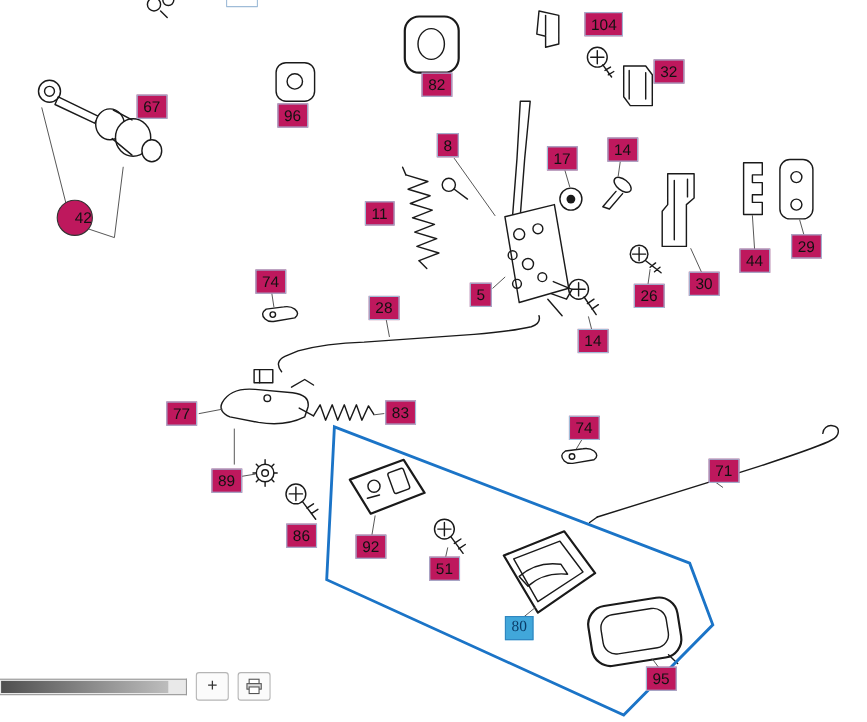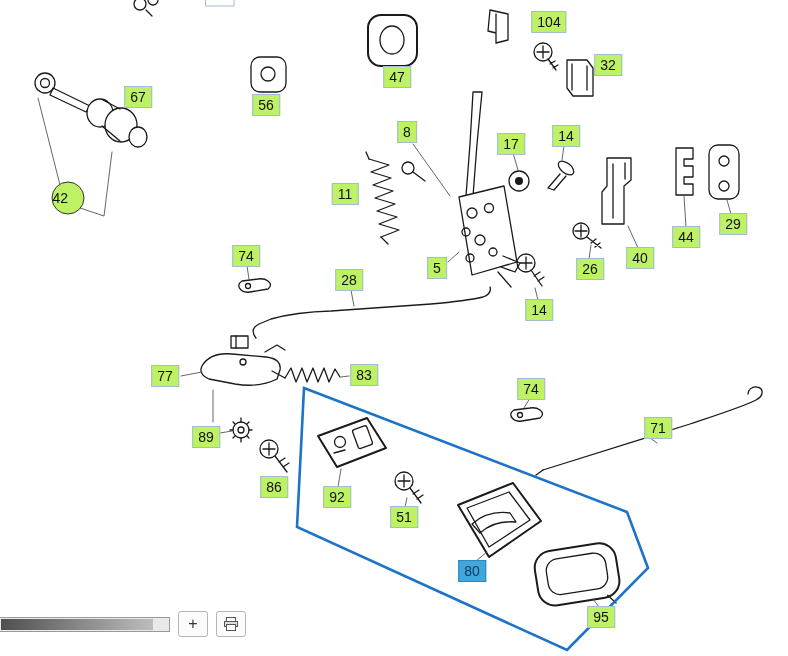--- a/index.html
+++ b/index.html
@@ -7,27 +7,27 @@
          font-family:"Liberation Sans",sans-serif;}
   .art{position:absolute;left:0;top:0;}
   .art path,.art rect,.art circle,.art ellipse,.art polyline{
     stroke:#1a1a1a;fill:none;stroke-width:1.3;stroke-linecap:round;stroke-linejoin:round;}
   .art .wf{fill:#fff;}
   .art .fillb{fill:#1a1a1a;stroke:none;}
   .art .ld{stroke:#555;stroke-width:.9;}
   .art .b2{stroke-width:2;}
   .art .lblbox{fill:#fff;stroke:var(--label_border,#9fbcd8);stroke-width:1;}
   .art .sel-poly{fill:none;stroke:var(--outline_color,#1b74c7);stroke-width:2.6;stroke-linejoin:miter;}
-  .lbl{position:absolute;transform:translate(-50%,-50%);background:#bef264;
+  .lbl{position:absolute;transform:translate(-50%,-50%);background:#be185d;
        border:1px solid var(--label_border,#9fbcd8);padding:0 5px;height:20px;line-height:20px;
        font-size:14px;color:#111;white-space:nowrap;cursor:pointer;}
   .lbl.circle{width:31px;height:31px;border-radius:50%;border:1.5px solid #333;
-       line-height:31px;text-align:left;padding:0;}
+       line-height:31px;text-align:right;padding:0;}
   .lbl.sel{background:var(--highlight_bg,#41a7da);border-color:#2f86c0;
-       color:var(--highlight_text,#0a3c68);}
+       color:var(--highlight_text,#0a3c68);font-family:Liberation Serif, serif;}
   .toolbar{position:absolute;left:0;top:608px;height:32px;display:flex;align-items:center;gap:8px;}
   .slider{position:relative;width:170px;height:15px;background:#e9e9e9;border:1px solid #9a9a9a;
        border-left:none;box-sizing:border-box;cursor:pointer;}
   .thumb{position:absolute;left:1px;top:1px;width:152px;height:11px;
        background:linear-gradient(to right,#4f4f4f,#bdbdbd);}
   .tbtn{width:30px;height:26px;background:#fbfbfb;border:1px solid #b5b5b5;border-radius:3px;
        font-family:"Liberation Sans",sans-serif;font-size:16px;color:#333;cursor:pointer;
        display:flex;align-items:center;justify-content:center;padding:0;}
 </style>
 </head>
@@ -234,33 +234,33 @@
       <path d="M514 410 q-6 4 -1 9 q3 3 9 2 l18 -3 q5 -4 0 -8 q-4 -3 -10 -2 z"></path>
       <circle cx="520" cy="415" r="2.5"></circle>
       <path class="ld" d="M530 398 L524 408"></path>
     </g>
 
     <polygon class="sel-poly" points="304,388 627,512 648,568 567,650 297,527"></polygon>
   </svg>
 
   <div class="lbl" style="left:138px;top:97px">67</div>
   <div class="lbl circle" style="left:68px;top:198px">42</div>
-  <div class="lbl" style="left:266px;top:105px">56</div>
-  <div class="lbl" style="left:397px;top:77px">47</div>
+  <div class="lbl" style="left:266px;top:105px">96</div>
+  <div class="lbl" style="left:397px;top:77px">82</div>
   <div class="lbl" style="left:549px;top:22px">104</div>
   <div class="lbl" style="left:608px;top:65px">32</div>
   <div class="lbl" style="left:407px;top:132px">8</div>
   <div class="lbl" style="left:511px;top:144px">17</div>
   <div class="lbl" style="left:566px;top:136px">14</div>
   <div class="lbl" style="left:345px;top:194px">11</div>
   <div class="lbl" style="left:437px;top:268px">5</div>
   <div class="lbl" style="left:246px;top:256px">74</div>
   <div class="lbl" style="left:349px;top:280px">28</div>
   <div class="lbl" style="left:590px;top:269px">26</div>
-  <div class="lbl" style="left:640px;top:258px">40</div>
+  <div class="lbl" style="left:640px;top:258px">30</div>
   <div class="lbl" style="left:686px;top:237px">44</div>
   <div class="lbl" style="left:733px;top:224px">29</div>
   <div class="lbl" style="left:539px;top:310px">14</div>
   <div class="lbl" style="left:165px;top:376px">77</div>
   <div class="lbl" style="left:364px;top:375px">83</div>
   <div class="lbl" style="left:206px;top:437px">89</div>
   <div class="lbl" style="left:274px;top:487px">86</div>
   <div class="lbl" style="left:337px;top:497px">92</div>
   <div class="lbl" style="left:404px;top:517px">51</div>
   <div class="lbl" style="left:531px;top:389px">74</div>

